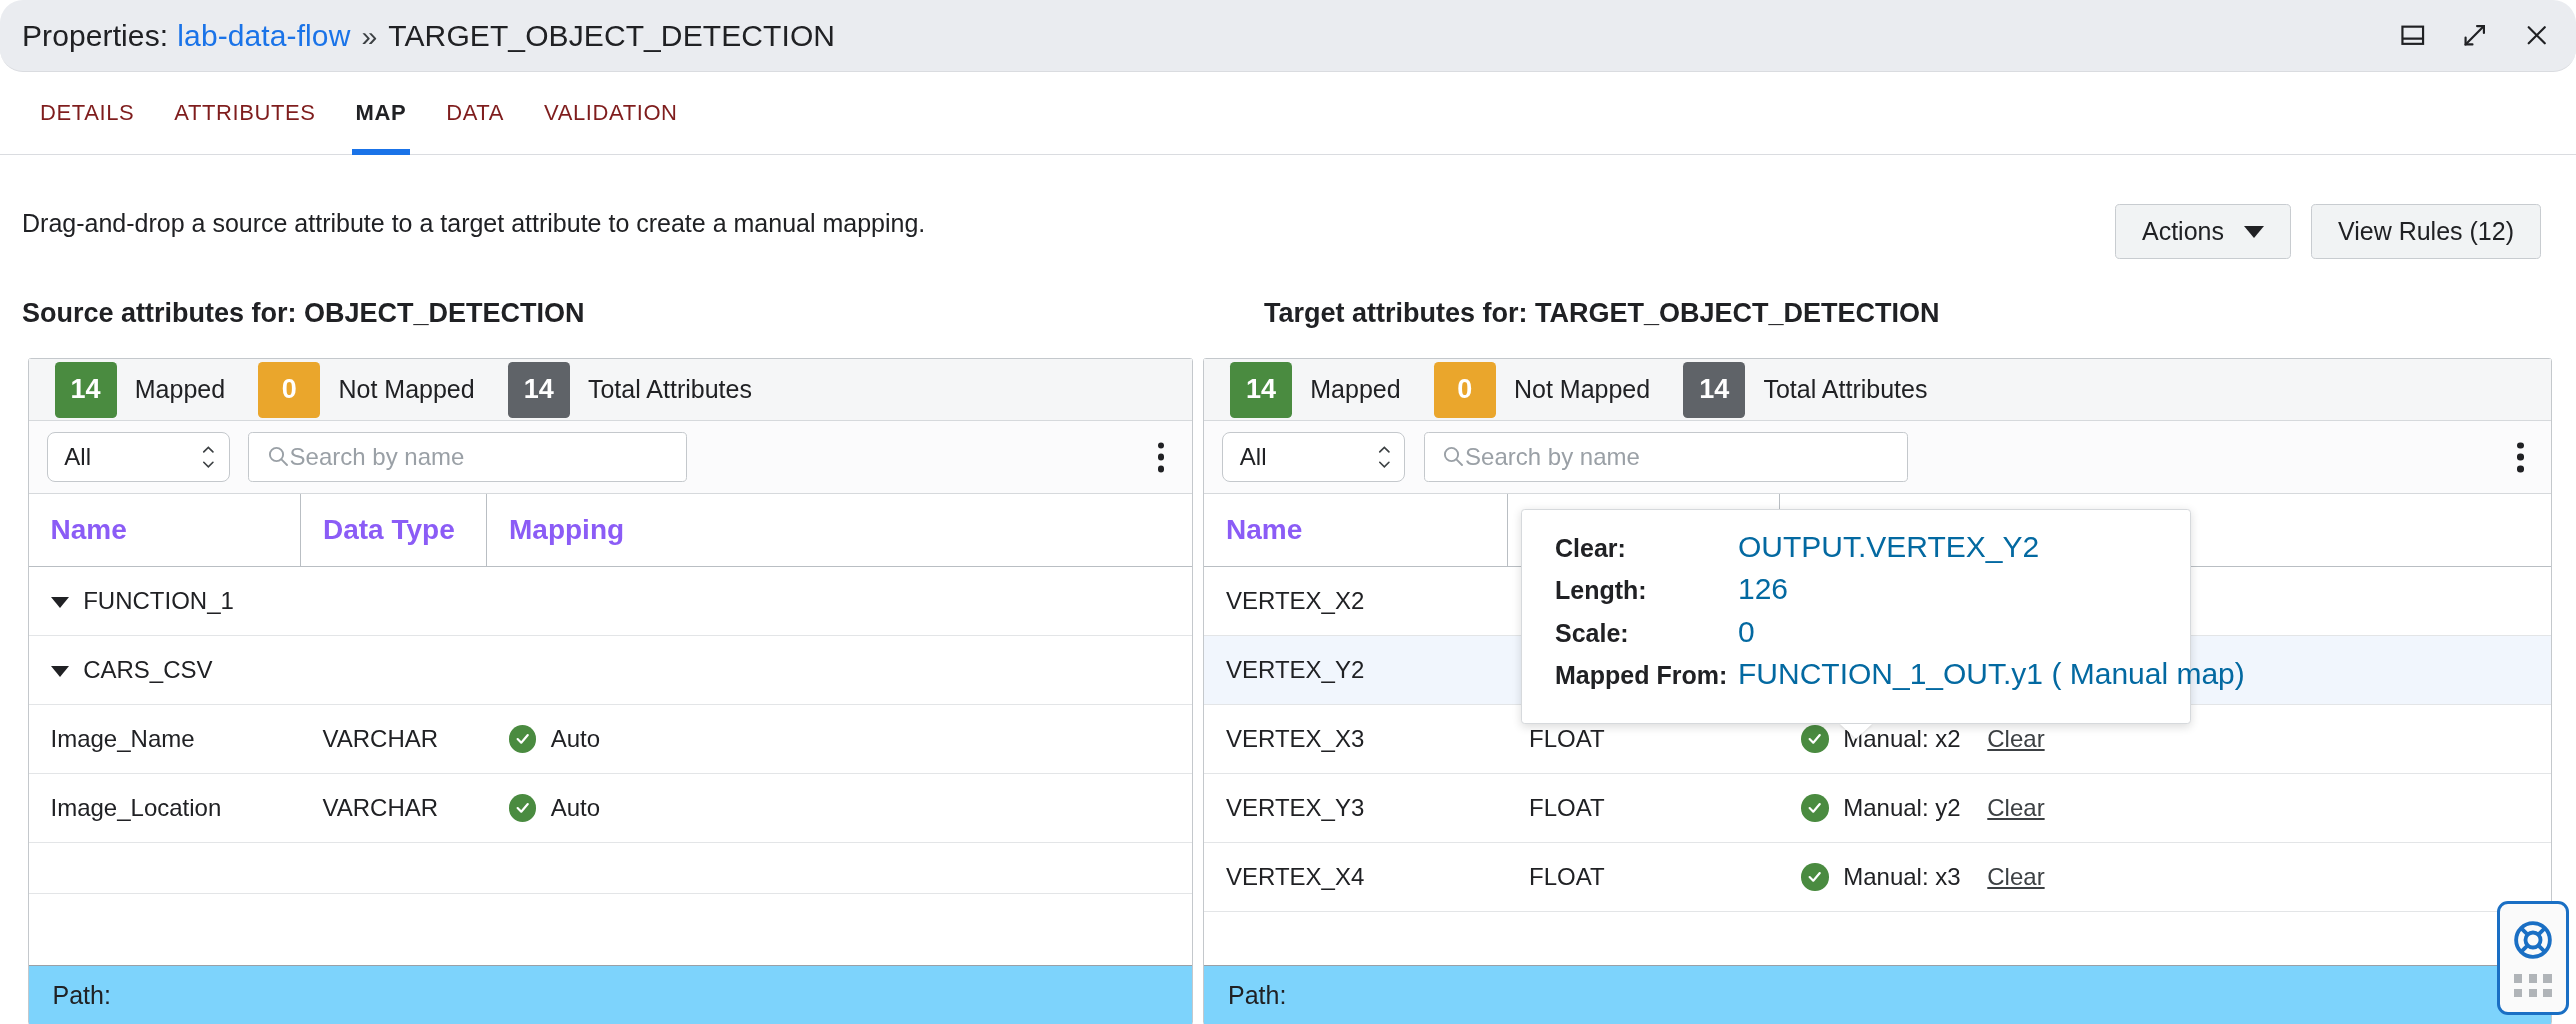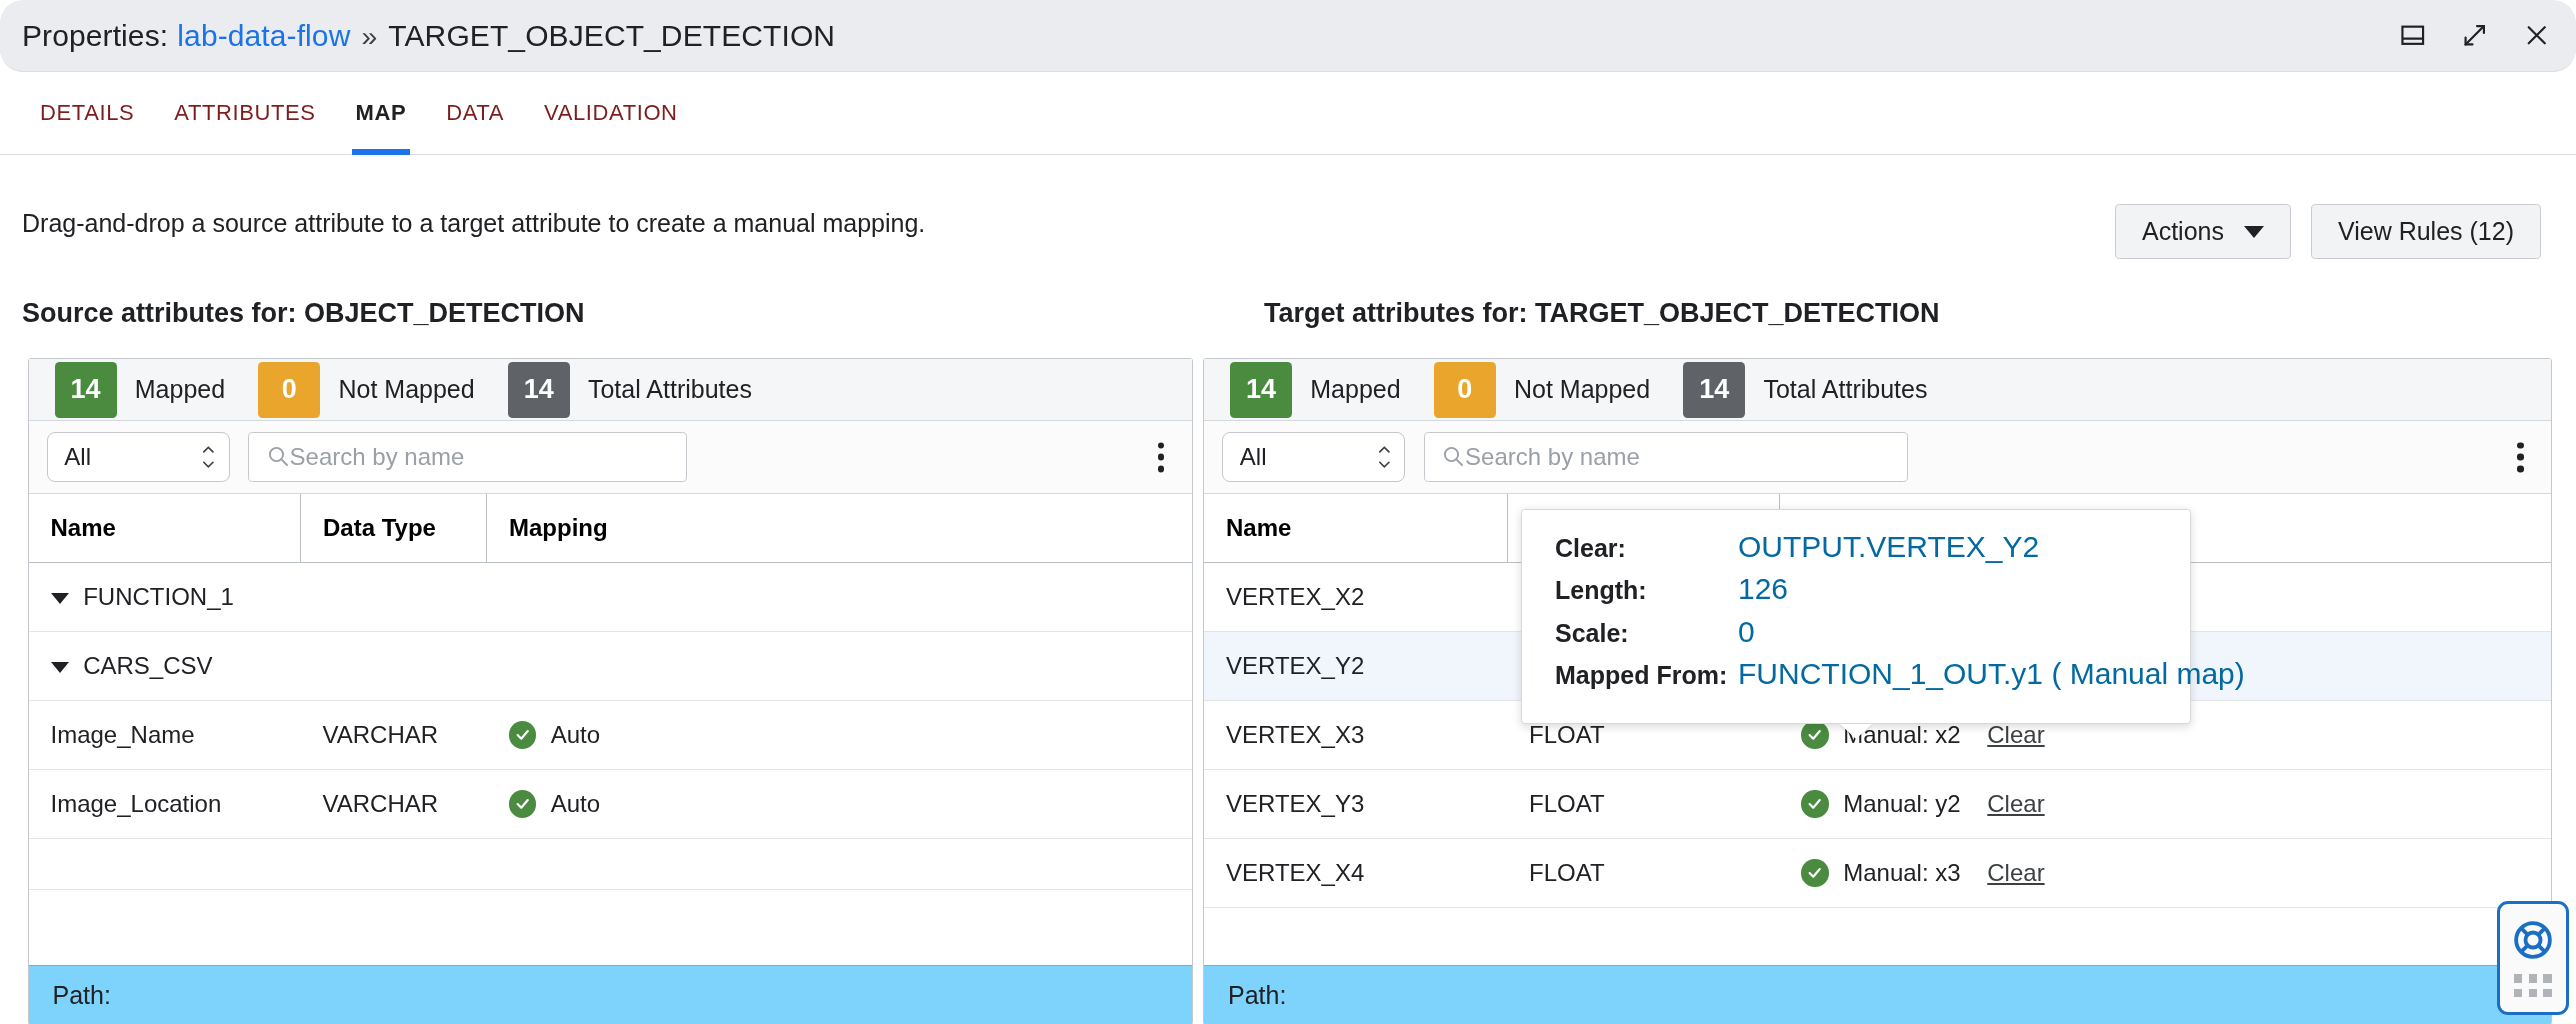--- a/index.html
+++ b/index.html
@@ -166,21 +166,21 @@
     transform: translateY(-50%);
     display: flex; flex-direction: column; gap: 5.5px;
     padding: 5.5px; cursor: pointer;
   }
   .kebab i { width: 6.4px; height: 6.4px; border-radius: 50%; background: #202124; display: block; }
 
   
   .tbl { width: 100%; border-collapse: collapse; table-layout: fixed; }
   .tbl th {
     text-align: left;
-    font-size: 24px; font-weight: bold; color: #000000;
+    font-size: 28px; font-weight: bold; color: #8b5cf6;
     padding: 20px 0 20px 22px;
     border-bottom: 0.9px solid #b9bec3;
     background: #ffffff;
   }
   .tbl td {
     font-size: 24px; color: #202124;
     padding: 20px 0 20px 22px;
     border-bottom: 0.9px solid #e3e5e7;
     white-space: nowrap;
     overflow: hidden;

